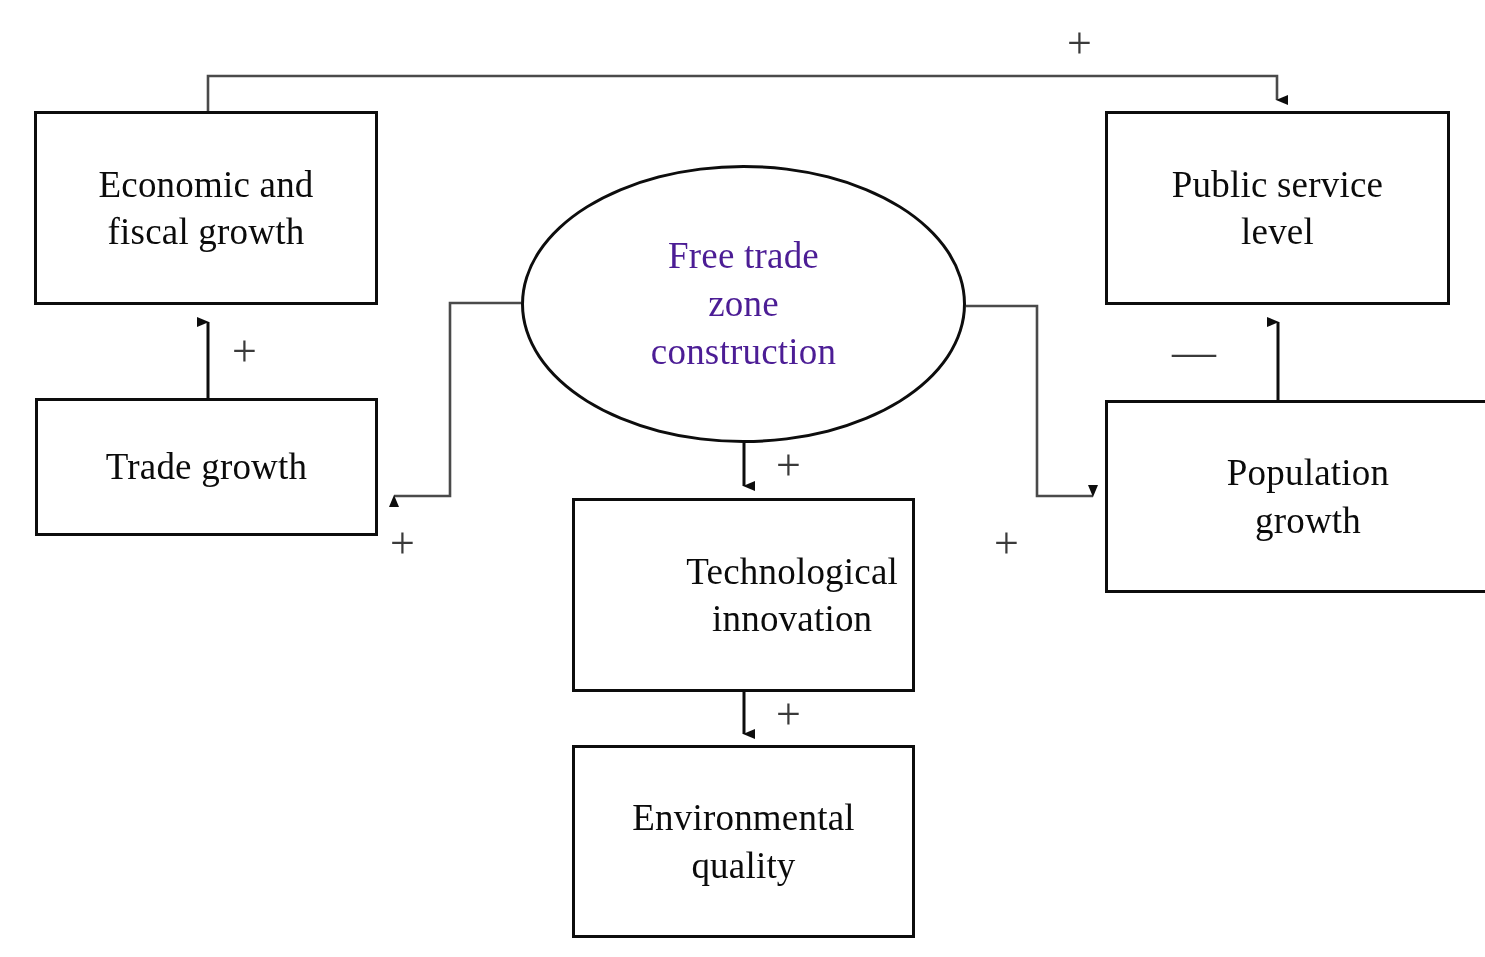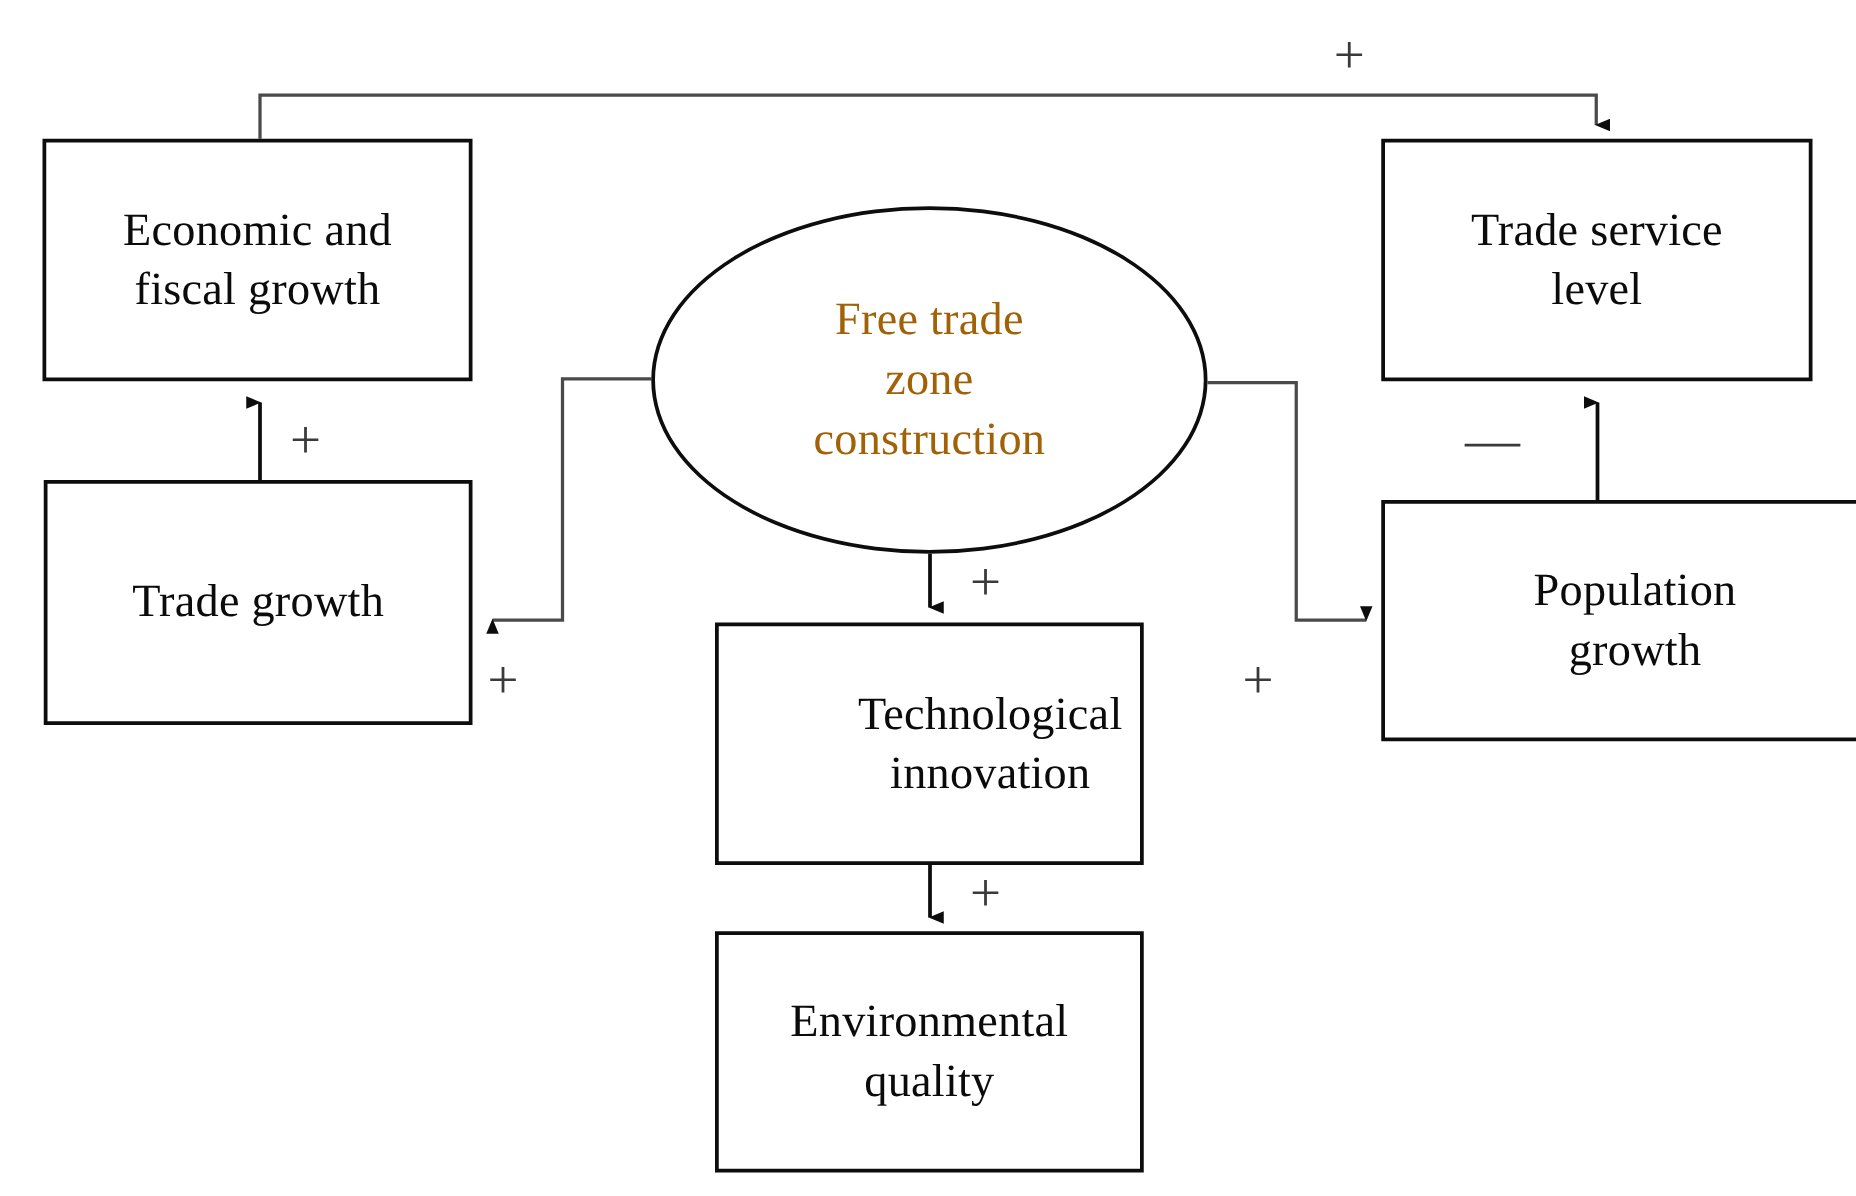--- a/index.html
+++ b/index.html
@@ -48,21 +48,21 @@
     position: absolute;
     box-sizing: border-box;
     border: 3px solid #0d0d0d;
     border-radius: 50%;
     background: #ffffff;
     display: flex;
     align-items: center;
     justify-content: center;
     text-align: center;
     line-height: 1.30;
-    color: #a16207;
+    color: #4c1d95;
   }
   .sign {
     position: absolute;
     color: #3a3a3a;
     font-size: 44px;
     line-height: 1;
     font-family: "Liberation Serif", "DejaVu Serif", serif;
     user-select: none;
   }
   .sign-minus {
@@ -117,42 +117,42 @@
     <g>
       <path d="M 1278,400 L 1278,322" fill="none" stroke="#0d0d0d" stroke-width="3" marker-end="url(#arrow-up)"></path>
     </g>
   </svg>
 
   <div class="node-box" style="left:34px; top:111px; width:344px; height:194px;">
     <span class="node-label">Economic  and
 fiscal growth</span>
   </div>
 
-  <div class="node-box" style="left:35px; top:384px; width:343px; height:196px;">
+  <div class="node-box" style="left:35px; top:398px; width:343px; height:138px;">
     <span class="node-label">Trade growth</span>
   </div>
 
   <div class="node-ellipse" style="left:521px; top:165px; width:445px; height:278px;">
     <span class="node-label">Free trade
 zone
 construction</span>
   </div>
 
   <div class="node-box" style="left:572px; top:498px; width:343px; height:194px;justify-content:flex-end;">
     <span class="node-label">Technological
 innovation</span>
   </div>
 
   <div class="node-box" style="left:572px; top:745px; width:343px; height:193px;">
     <span class="node-label">Environmental
 quality</span>
   </div>
 
   <div class="node-box" style="left:1105px; top:111px; width:345px; height:194px;">
-    <span class="node-label">Trade service
+    <span class="node-label">Public service
 level</span>
   </div>
 
   <div class="node-box" style="left:1105px; top:400px; width:406px; height:193px;">
     <span class="node-label">Population
 growth</span>
   </div>
 
   <span class="sign" style="left:1067px; top:22px;">+</span>
 

